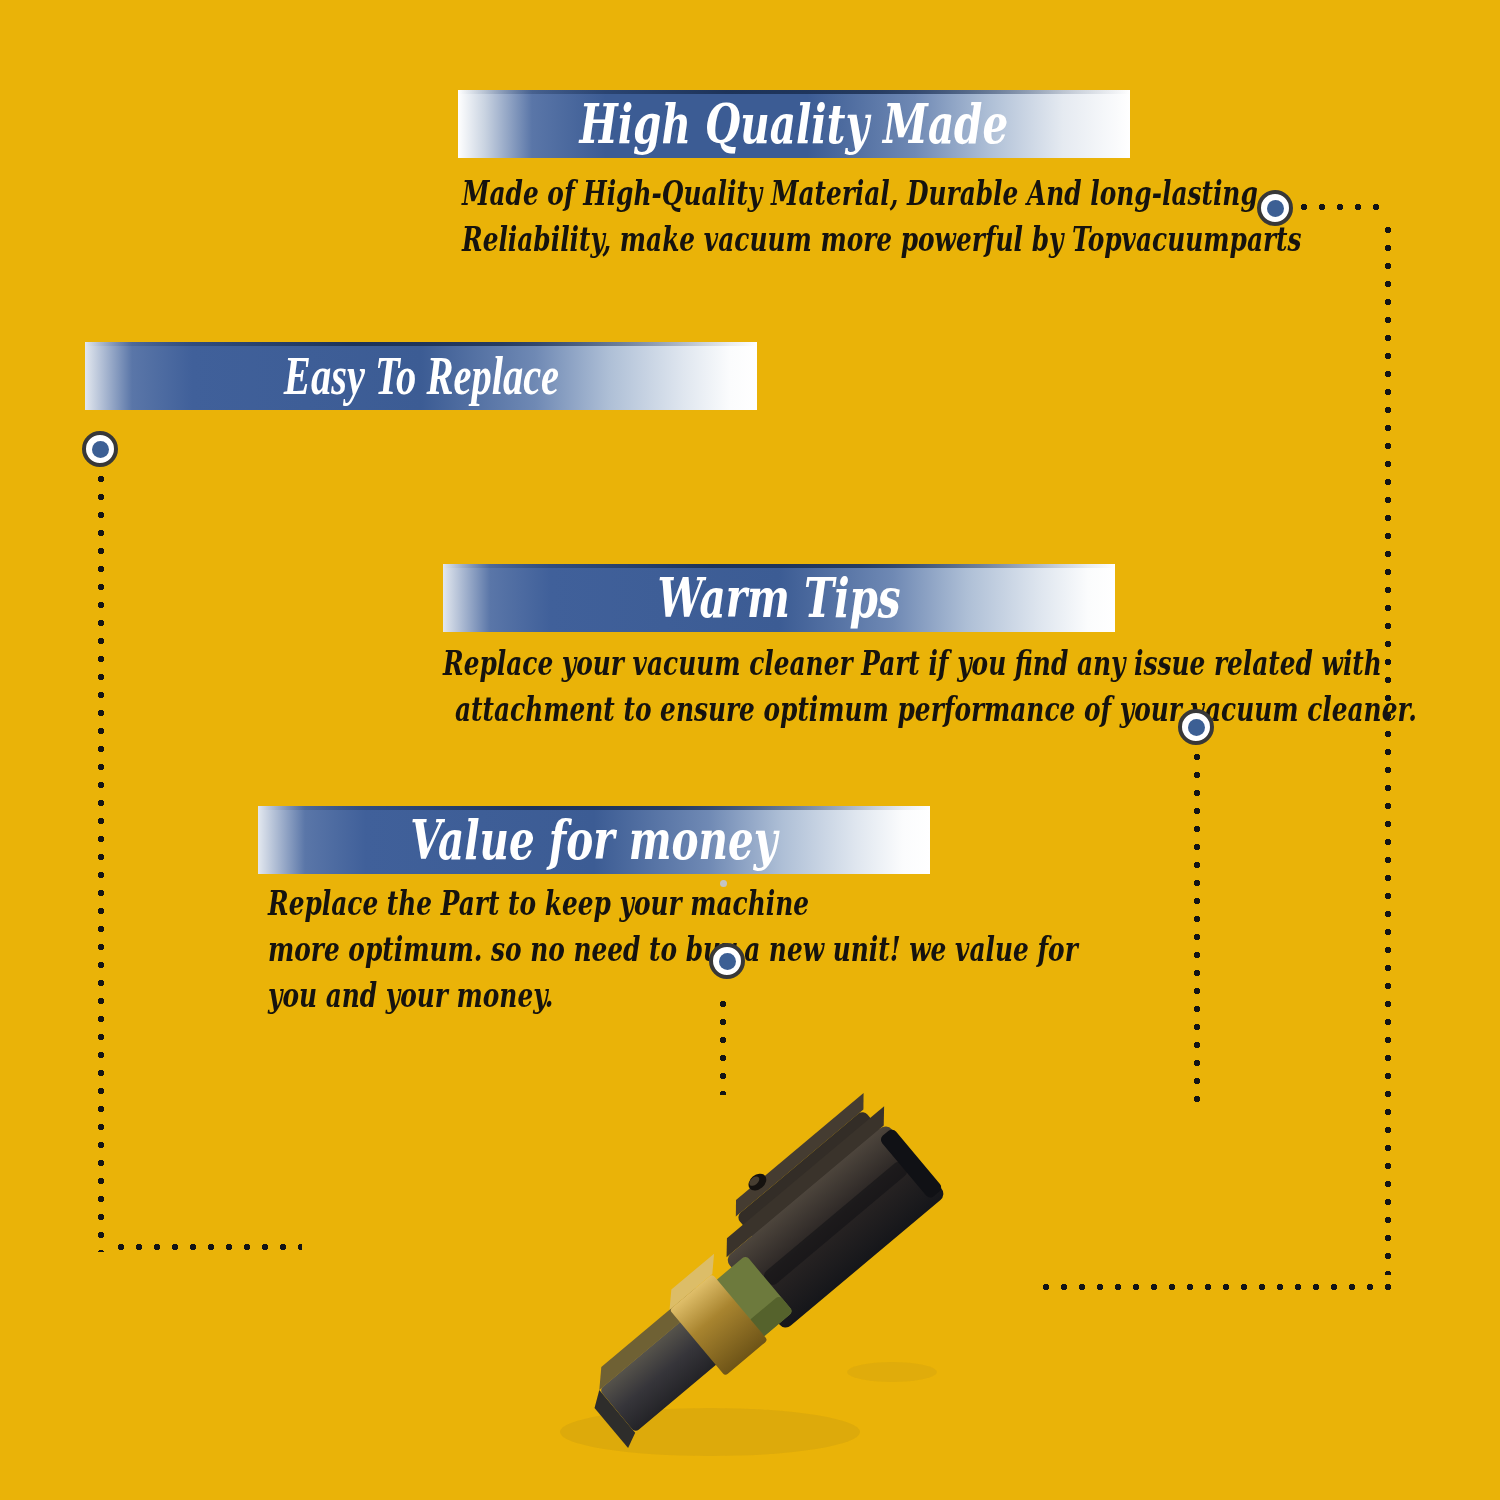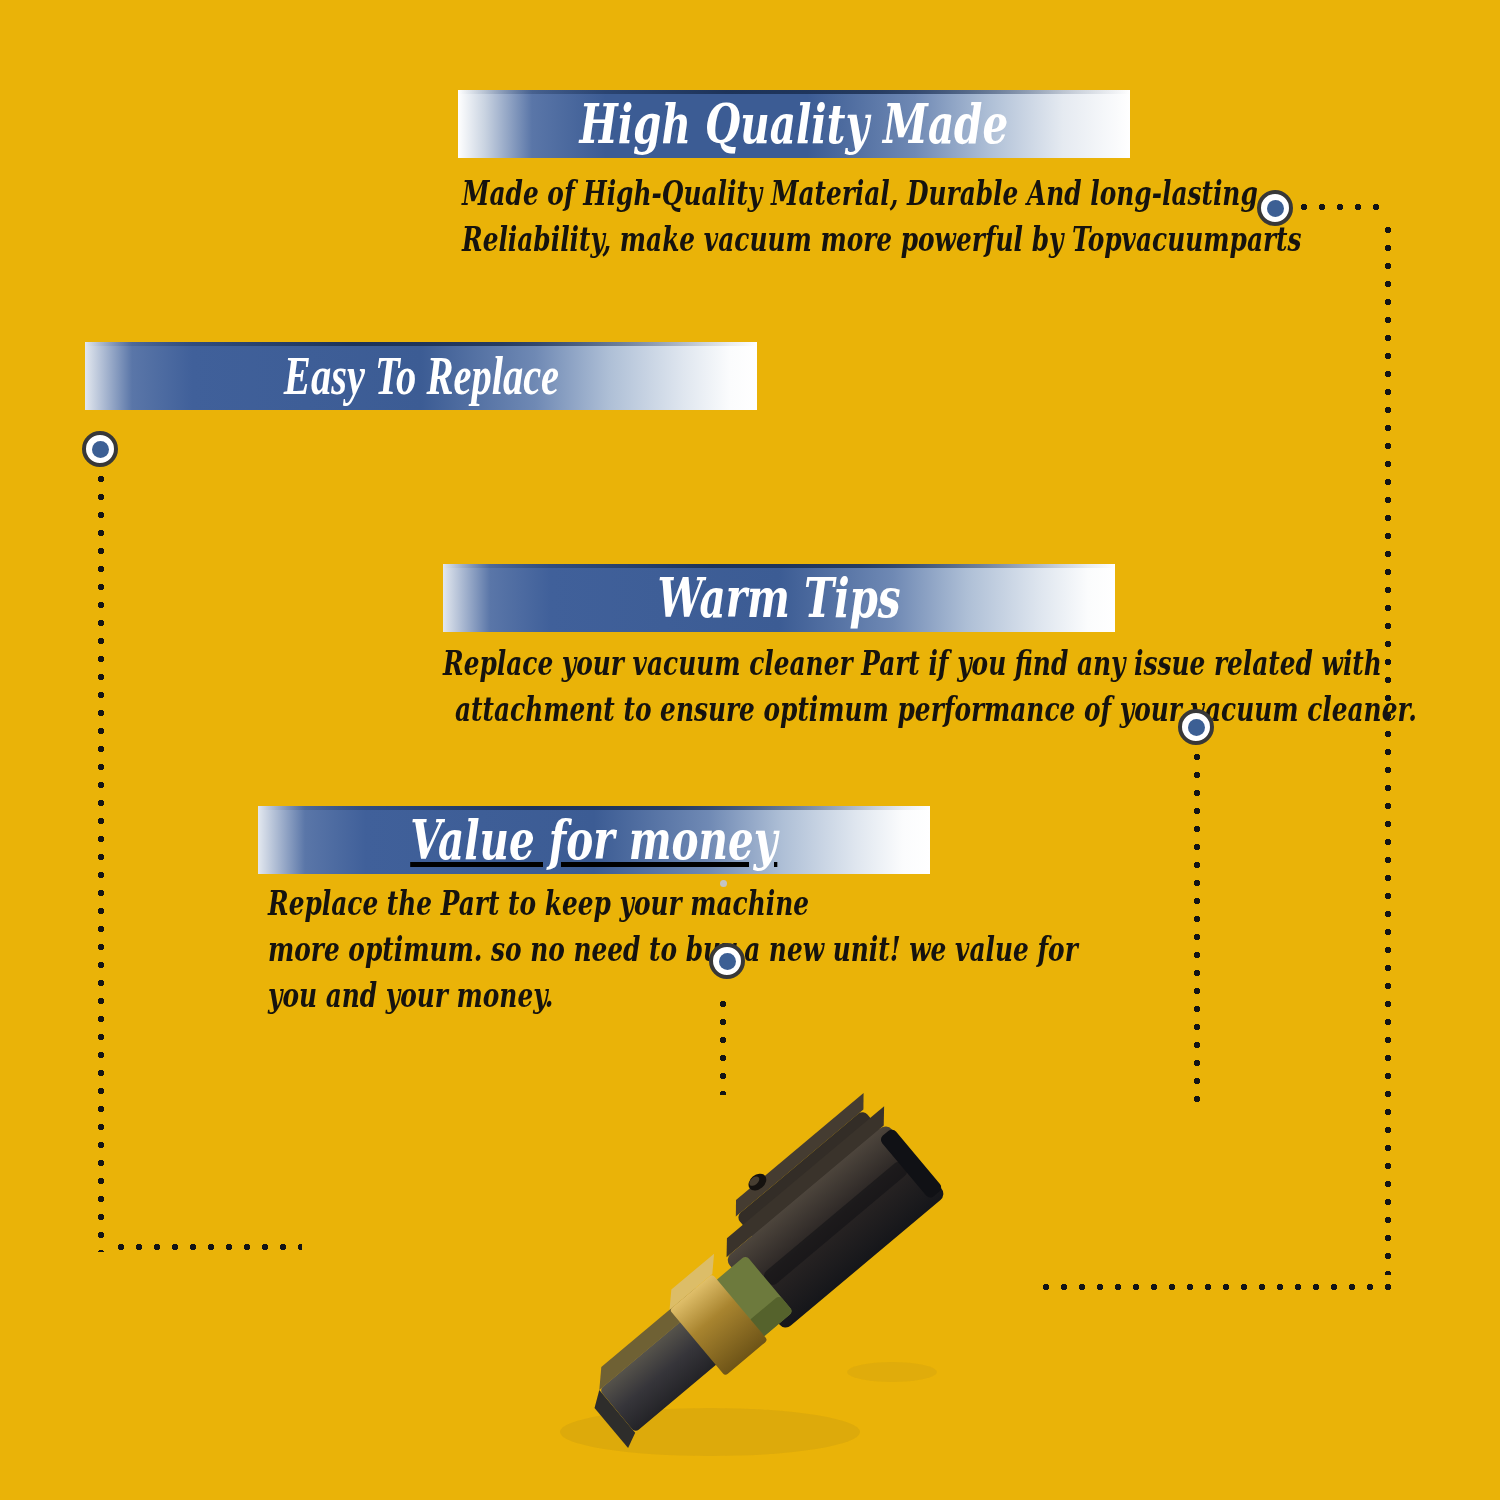--- a/index.html
+++ b/index.html
@@ -11,21 +11,21 @@
     background:linear-gradient(90deg,#e3e8ef 0%,#5a76a8 7%,#40609a 16%,#3c5c94 50%,#6f89b4 67%,
                #aebfd6 78%,#dfe6ef 89%,#fbfcfd 96%,#ffffff 100%);}
   .banner::before{content:"";position:absolute;top:0;left:0;right:0;height:4px;
     background:linear-gradient(90deg,rgba(24,44,79,0) 0%,rgba(24,44,79,.30) 12%,rgba(24,44,79,.85) 40%,
                rgba(24,44,79,.80) 62%,rgba(24,44,79,.45) 80%,rgba(24,44,79,.15) 92%,rgba(24,44,79,0) 100%);}
   .banner.b1{left:458px;top:90px;
     background:linear-gradient(90deg,#ffffff 0%,#c9d3e1 4%,#5a76a8 11%,#3c5c94 22%,#3c5c94 52%,
                #6f89b4 68%,#aebfd6 79%,#e5eaf1 90%,#ffffff 100%);}
   .banner.b2{left:85px;top:342px;font-family:Liberation Serif, serif;}
   .banner.b3{left:443px;top:564px;}
-  .banner.b4{left:258px;top:806px;text-decoration:underline;}
+  .banner.b4{left:258px;top:806px;}
   .heading{font-weight:bold;font-style:italic;font-size:54px;color:#ffffff;white-space:nowrap;
            transform:scaleX(.75);letter-spacing:0;}
 
   
   .body-text{position:absolute;font-weight:bold;font-style:italic;font-size:34px;color:#16130e;}
   .body-text .line{white-space:nowrap;height:46px;line-height:46px;transform:scaleX(.73);transform-origin:0 50%;}
   .bt1{left:462px;top:170px;}
   .bt2{left:138px;top:415px;}
   .bt2 .line.indent{margin-left:39px;}
   .bt3{left:443px;top:640px;}

